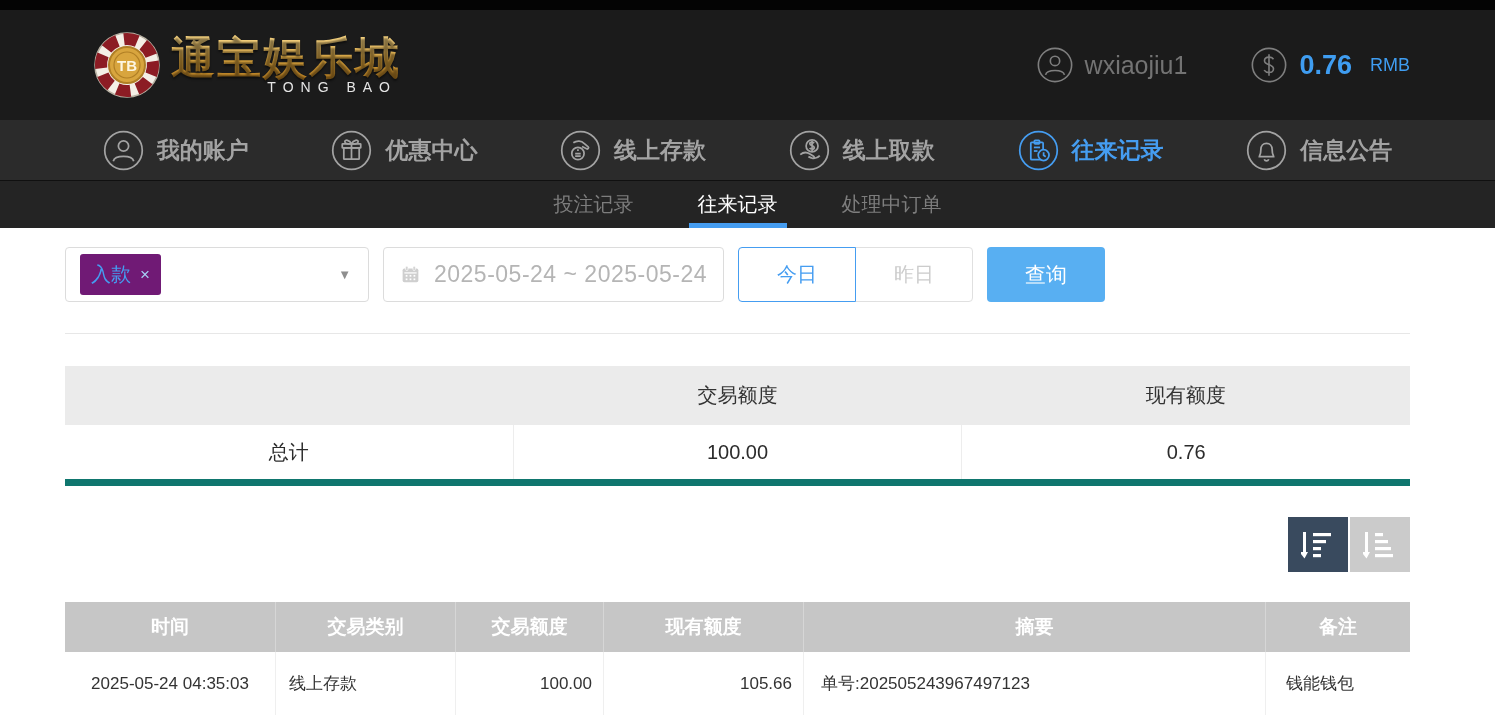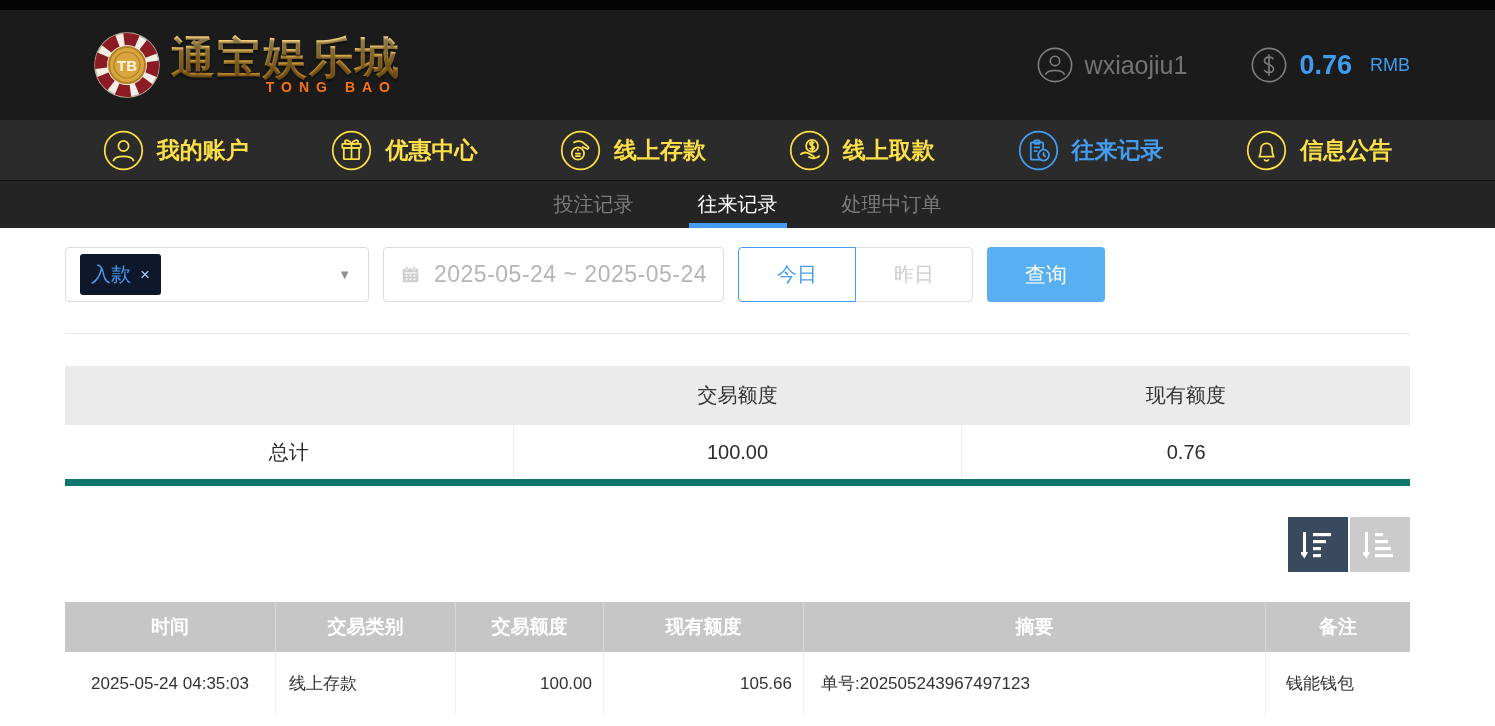--- a/index.html
+++ b/index.html
@@ -10,53 +10,53 @@
   .top-strip { height:10px; background:#040404; }
   .site-header { height:110px; background:#1b1b1b; display:flex; align-items:center;
     justify-content:space-between; padding:0 85px 0 93px; }
   .logo-wrap { display:flex; align-items:center; gap:10px; }
   .logo-chip { width:68px; height:68px; }
   .logo-text-block { display:flex; flex-direction:column; }
   .logo-title { font-size:44px; font-weight:700; letter-spacing:2px;
     background:linear-gradient(180deg,#f6d27e 10%,#d9a33c 55%,#b97f22 95%);
     -webkit-background-clip:text; background-clip:text; color:transparent;
     text-shadow:0 2px 2px rgba(0,0,0,.45); line-height:1.05; }
-  .logo-sub { font-size:14px; font-weight:700; letter-spacing:7px; color:#f97316;
+  .logo-sub { font-size:14px; font-weight:400; letter-spacing:7px; color:#e5e5e5;
     text-align:right; margin-top:-2px; padding-right:4px; }
   .user-area { display:flex; align-items:center; gap:64px; }
   .user-chunk { display:flex; align-items:center; gap:12px; }
   .round-ico { width:36px; height:36px; flex:0 0 auto; }
   .username { color:#737373; font-size:25px; }
   .balance-num { color:#3f9df1; font-size:27px; font-weight:600; }
   .balance-cur { color:#3f9df1; font-size:18px; margin-left:6px; }
 
   
   .main-nav { height:60px; background:#2b2b2b; display:flex; align-items:center;
     justify-content:space-evenly; padding:0 20px; }
-  .nav-item { display:flex; align-items:center; gap:13px; color:#fde047; cursor:pointer; }
+  .nav-item { display:flex; align-items:center; gap:13px; color:#a3a3a3; cursor:pointer; }
   .nav-item .nav-ico { width:41px; height:41px; }
   .nav-item .nav-label { font-size:23px; font-weight:600; }
   .nav-item.active { color:#459df1; }
 
   
   .sub-nav { height:48px; background:#242424; border-top:1px solid #101010;
     display:flex; align-items:stretch; justify-content:center; gap:46px; }
   .sub-tab { position:relative; display:flex; align-items:center; padding:0 9px;
     font-size:20px; color:#7d7d7d; cursor:pointer; }
   .sub-tab.active { color:#ffffff; }
   .sub-tab.active::after { content:""; position:absolute; left:0; right:0; bottom:0;
     height:5px; background:#459df1; }
 
   
   .content { padding:19px 85px 0 65px; background:#fff; }
 
   .filter-row { display:flex; align-items:stretch; height:55px; }
   .type-select { width:304px; border:1px solid #dcdcdc; border-radius:4px;
     display:flex; align-items:center; padding:0 18px 0 14px; position:relative; cursor:pointer; }
-  .type-tag { background:#0f172a; color:#459df1; font-size:20px; border-radius:3px;
+  .type-tag { background:#701a75; color:#459df1; font-size:20px; border-radius:3px;
     padding:7px 11px; display:flex; align-items:center; gap:9px; }
   .tag-x { color:#a6cff3; font-size:17px; cursor:pointer; }
   .select-caret { position:absolute; right:17px; color:#8f8f8f; font-size:13px; }
   .date-box { width:341px; margin-left:14px; border:1px solid #dcdcdc; border-radius:4px;
     display:flex; align-items:center; gap:13px; padding:0 16px; cursor:pointer; }
   .date-ico { width:23px; height:23px; }
   .date-text { color:#b5b5b5; font-size:23px; letter-spacing:0.5px; white-space:nowrap; }
   .quick-group { display:flex; margin-left:14px; }
   .quick-btn { width:118px; border:1px solid #e0e0e0; background:#fff; color:#ccc;
     font-size:20px; display:flex; align-items:center; justify-content:center; cursor:pointer;

